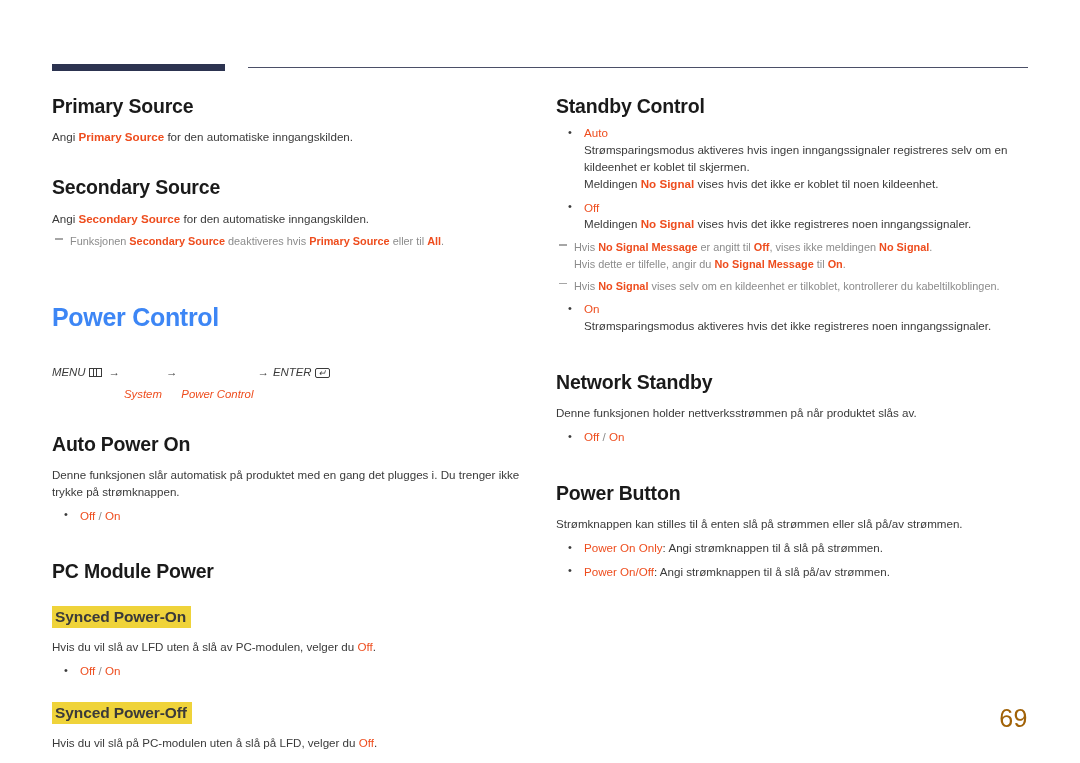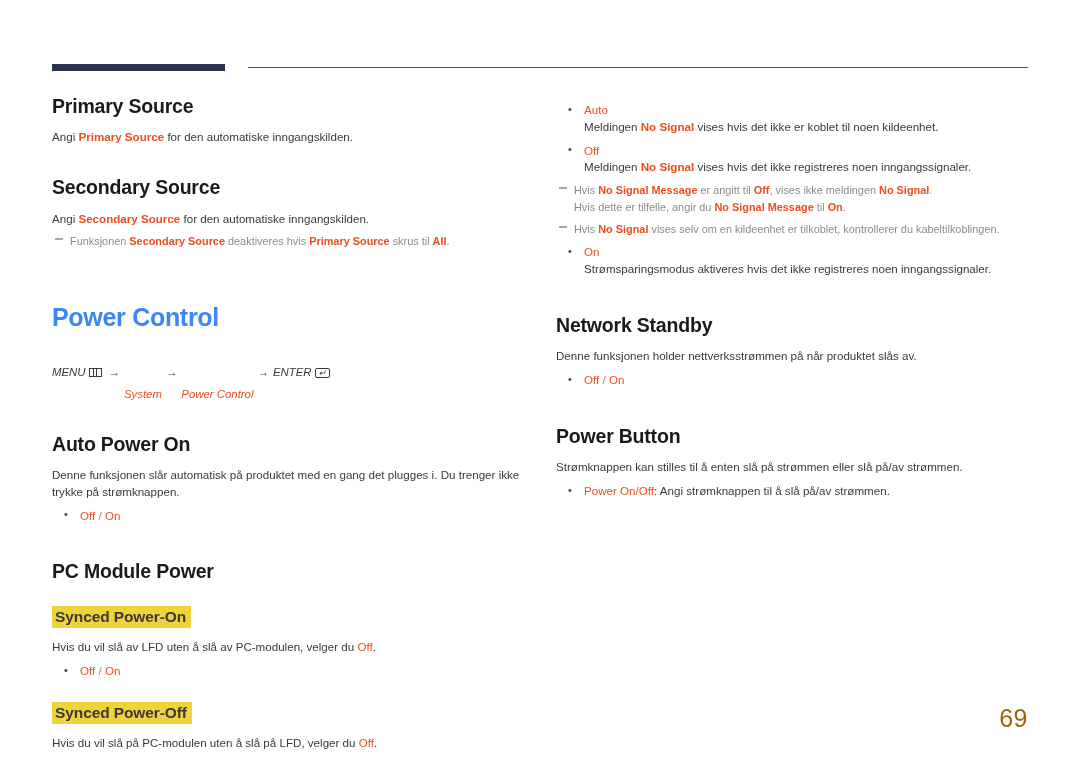--- a/index.html
+++ b/index.html
@@ -210,21 +210,21 @@
     <h2 class="sec-heading">Primary Source</h2>
     <p class="body mt-para">
       <span>Angi </span><span class="accent-b">Primary Source</span><span> for den automatiske inngangskilden.</span>
     </p>
 
     <h2 class="sec-heading mt-sec">Secondary Source</h2>
     <p class="body mt-para">
       <span>Angi </span><span class="accent-b">Secondary Source</span><span> for den automatiske inngangskilden.</span>
     </p>
     <div class="note mt-note">
-      <span>Funksjonen </span><span class="accent-b">Secondary Source</span><span> deaktiveres hvis </span><span class="accent-b">Primary Source</span><span> skrus til </span><span class="accent-b">All</span><span>.</span>
+      <span>Funksjonen </span><span class="accent-b">Secondary Source</span><span> deaktiveres hvis </span><span class="accent-b">Primary Source</span><span> eller til </span><span class="accent-b">All</span><span>.</span>
     </div>
 
     <h1 class="big-heading mt-big">Power Control</h1>
 
     <div class="menupath mt-para">
       <span>MENU</span>
       <span class="ico-menu"></span>
       <span class="arrow">→</span>
       <span class="accent">System</span>
       <span class="arrow">→</span>
@@ -273,24 +273,26 @@
         <span class="accent">Off</span>
         <span class="sep">/</span>
         <span class="accent">On</span>
       </li>
     </ul>
 
   </div>
 
   <div class="col col-right">
 
+    <h2 class="sec-heading">Standby Control</h2>
 
     <ul class="bullets mt-bul">
       <li>
         <span class="accent">Auto</span>
+        <span class="sub-line">Strømsparingsmodus aktiveres hvis ingen inngangssignaler registreres selv om en kildeenhet er koblet til skjermen.</span>
         <span class="sub-line">
           <span>Meldingen </span><span class="accent-b">No Signal</span><span> vises hvis det ikke er koblet til noen kildeenhet.</span>
         </span>
       </li>
     </ul>
 
     <ul class="bullets mt-bul">
       <li>
         <span class="accent">Off</span>
         <span class="sub-line">
@@ -323,20 +325,23 @@
       <li>
         <span class="accent">Off</span>
         <span class="sep">/</span>
         <span class="accent">On</span>
       </li>
     </ul>
 
     <h2 class="sec-heading mt-sec2">Power Button</h2>
     <p class="body mt-para">Strømknappen kan stilles til å enten slå på strømmen eller slå på/av strømmen.</p>
     <ul class="bullets mt-bul">
+      <li>
+        <span class="accent">Power On Only</span><span>: Angi strømknappen til å slå på strømmen.</span>
+      </li>
       <li class="mt-bul">
         <span class="accent">Power On/Off</span><span>: Angi strømknappen til å slå på/av strømmen.</span>
       </li>
     </ul>
 
   </div>
 </div>
 
 <div class="page-number">69</div>
 

